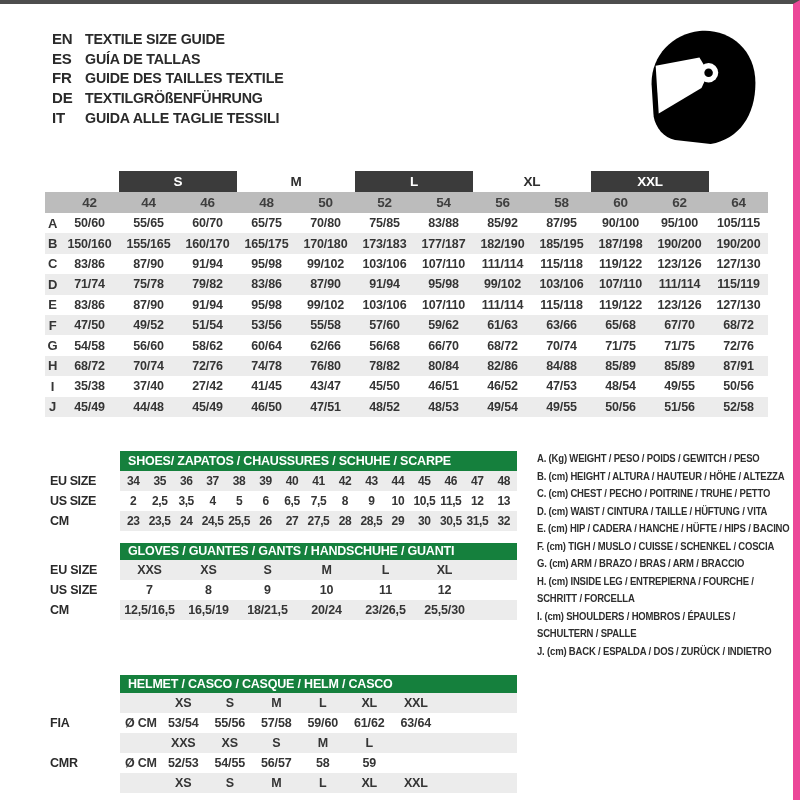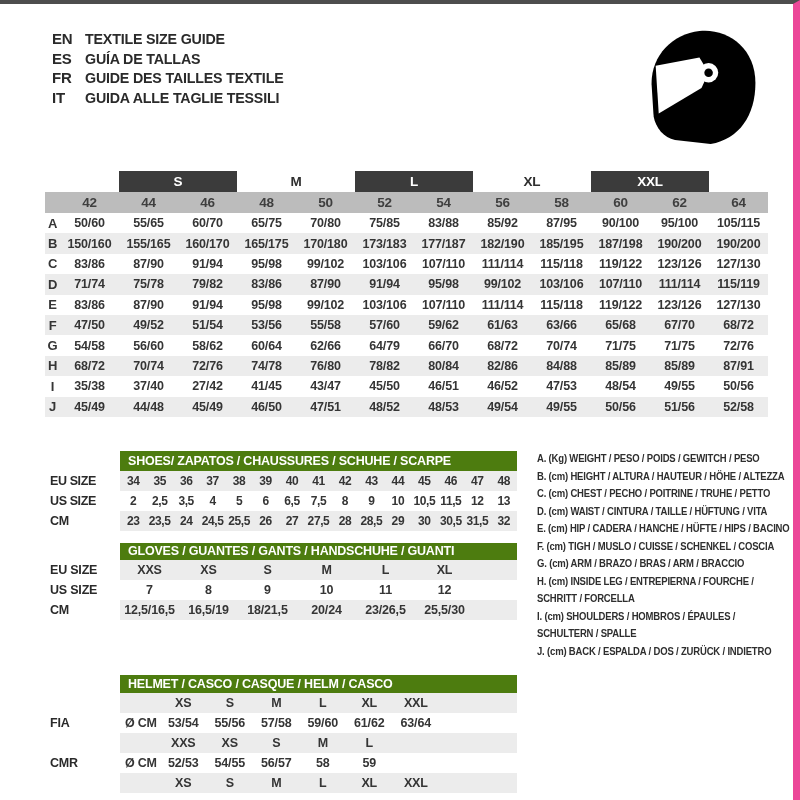--- a/index.html
+++ b/index.html
@@ -34,21 +34,21 @@
   .cols-row { height:21px; background:#bcbcbc; color:#3f3f3f; font-size:13.5px; }
   .tbody .trow { height:20.4px; font-size:12.5px; }
   .tbody .trow:nth-of-type(even) { background:#ececec; }
   .letter-cell { font-size:13px; }
   .cell { overflow:visible; white-space:nowrap; }
 
   
   .sec { position:absolute; left:45px; width:723px; }
   .sec-bar {
     margin-left:75px; width:397px; box-sizing:border-box;
-    background:#4d7c0f; color:#ffffff; font-size:12.5px;
+    background:#15803d; color:#ffffff; font-size:12.5px;
     padding-left:8px; white-space:nowrap;
   }
   .srow { position:relative; margin-left:75px; width:397px; height:20px;
           display:grid; align-items:center; text-align:center; }
   .row-label { position:absolute; left:-70px; top:0; height:100%;
                display:flex; align-items:center; font-size:12.5px; color:#2a2a2a; white-space:nowrap; }
 
   .shoes-sec  { top:447px; }
   .shoes-sec .sec-bar { height:20px; line-height:20px; }
   .shoes-rows .srow { grid-template-columns:repeat(15,1fr); font-size:12px; letter-spacing:-0.4px; }
@@ -82,20 +82,24 @@
         <span class="lang-code">EN</span>
         <span class="lang-title">TEXTILE SIZE GUIDE</span>
       </div>
       <div class="lang-row">
         <span class="lang-code">ES</span>
         <span class="lang-title">GUÍA DE TALLAS</span>
       </div>
       <div class="lang-row">
         <span class="lang-code">FR</span>
         <span class="lang-title">GUIDE DES TAILLES TEXTILE</span>
+      </div>
+      <div class="lang-row">
+        <span class="lang-code">DE</span>
+        <span class="lang-title">TEXTILGRÖßENFÜHRUNG</span>
       </div>
       <div class="lang-row">
         <span class="lang-code">IT</span>
         <span class="lang-title">GUIDA ALLE TAGLIE TESSILI</span>
       </div>
     </div>
 
   <svg class="helmet-icon" viewBox="0 0 103 112" aria-hidden="true">
     <path d="M48,1 C75,-2 103,17 103,52 C103,84 87,107 59,112 L24,108 C13,106 5,96 3,85 L1,54 C0,26 21,4 48,1 Z" fill="#000000"></path>
     <polygon points="5,35 48,27 57,42 50,57 8,82" fill="#ffffff"></polygon>
@@ -226,21 +230,21 @@
           <div class="cell">68/72</div>
         </div>
         <div class="trow">
           <div class="cell letter-cell">G</div>
 
         <div class="cell">54/58</div>
           <div class="cell">56/60</div>
           <div class="cell">58/62</div>
           <div class="cell">60/64</div>
           <div class="cell">62/66</div>
-          <div class="cell">64/79</div>
+          <div class="cell">56/68</div>
           <div class="cell">66/70</div>
           <div class="cell">68/72</div>
           <div class="cell">70/74</div>
           <div class="cell">71/75</div>
           <div class="cell">71/75</div>
           <div class="cell">72/76</div>
         </div>
         <div class="trow">
           <div class="cell letter-cell">H</div>
 

